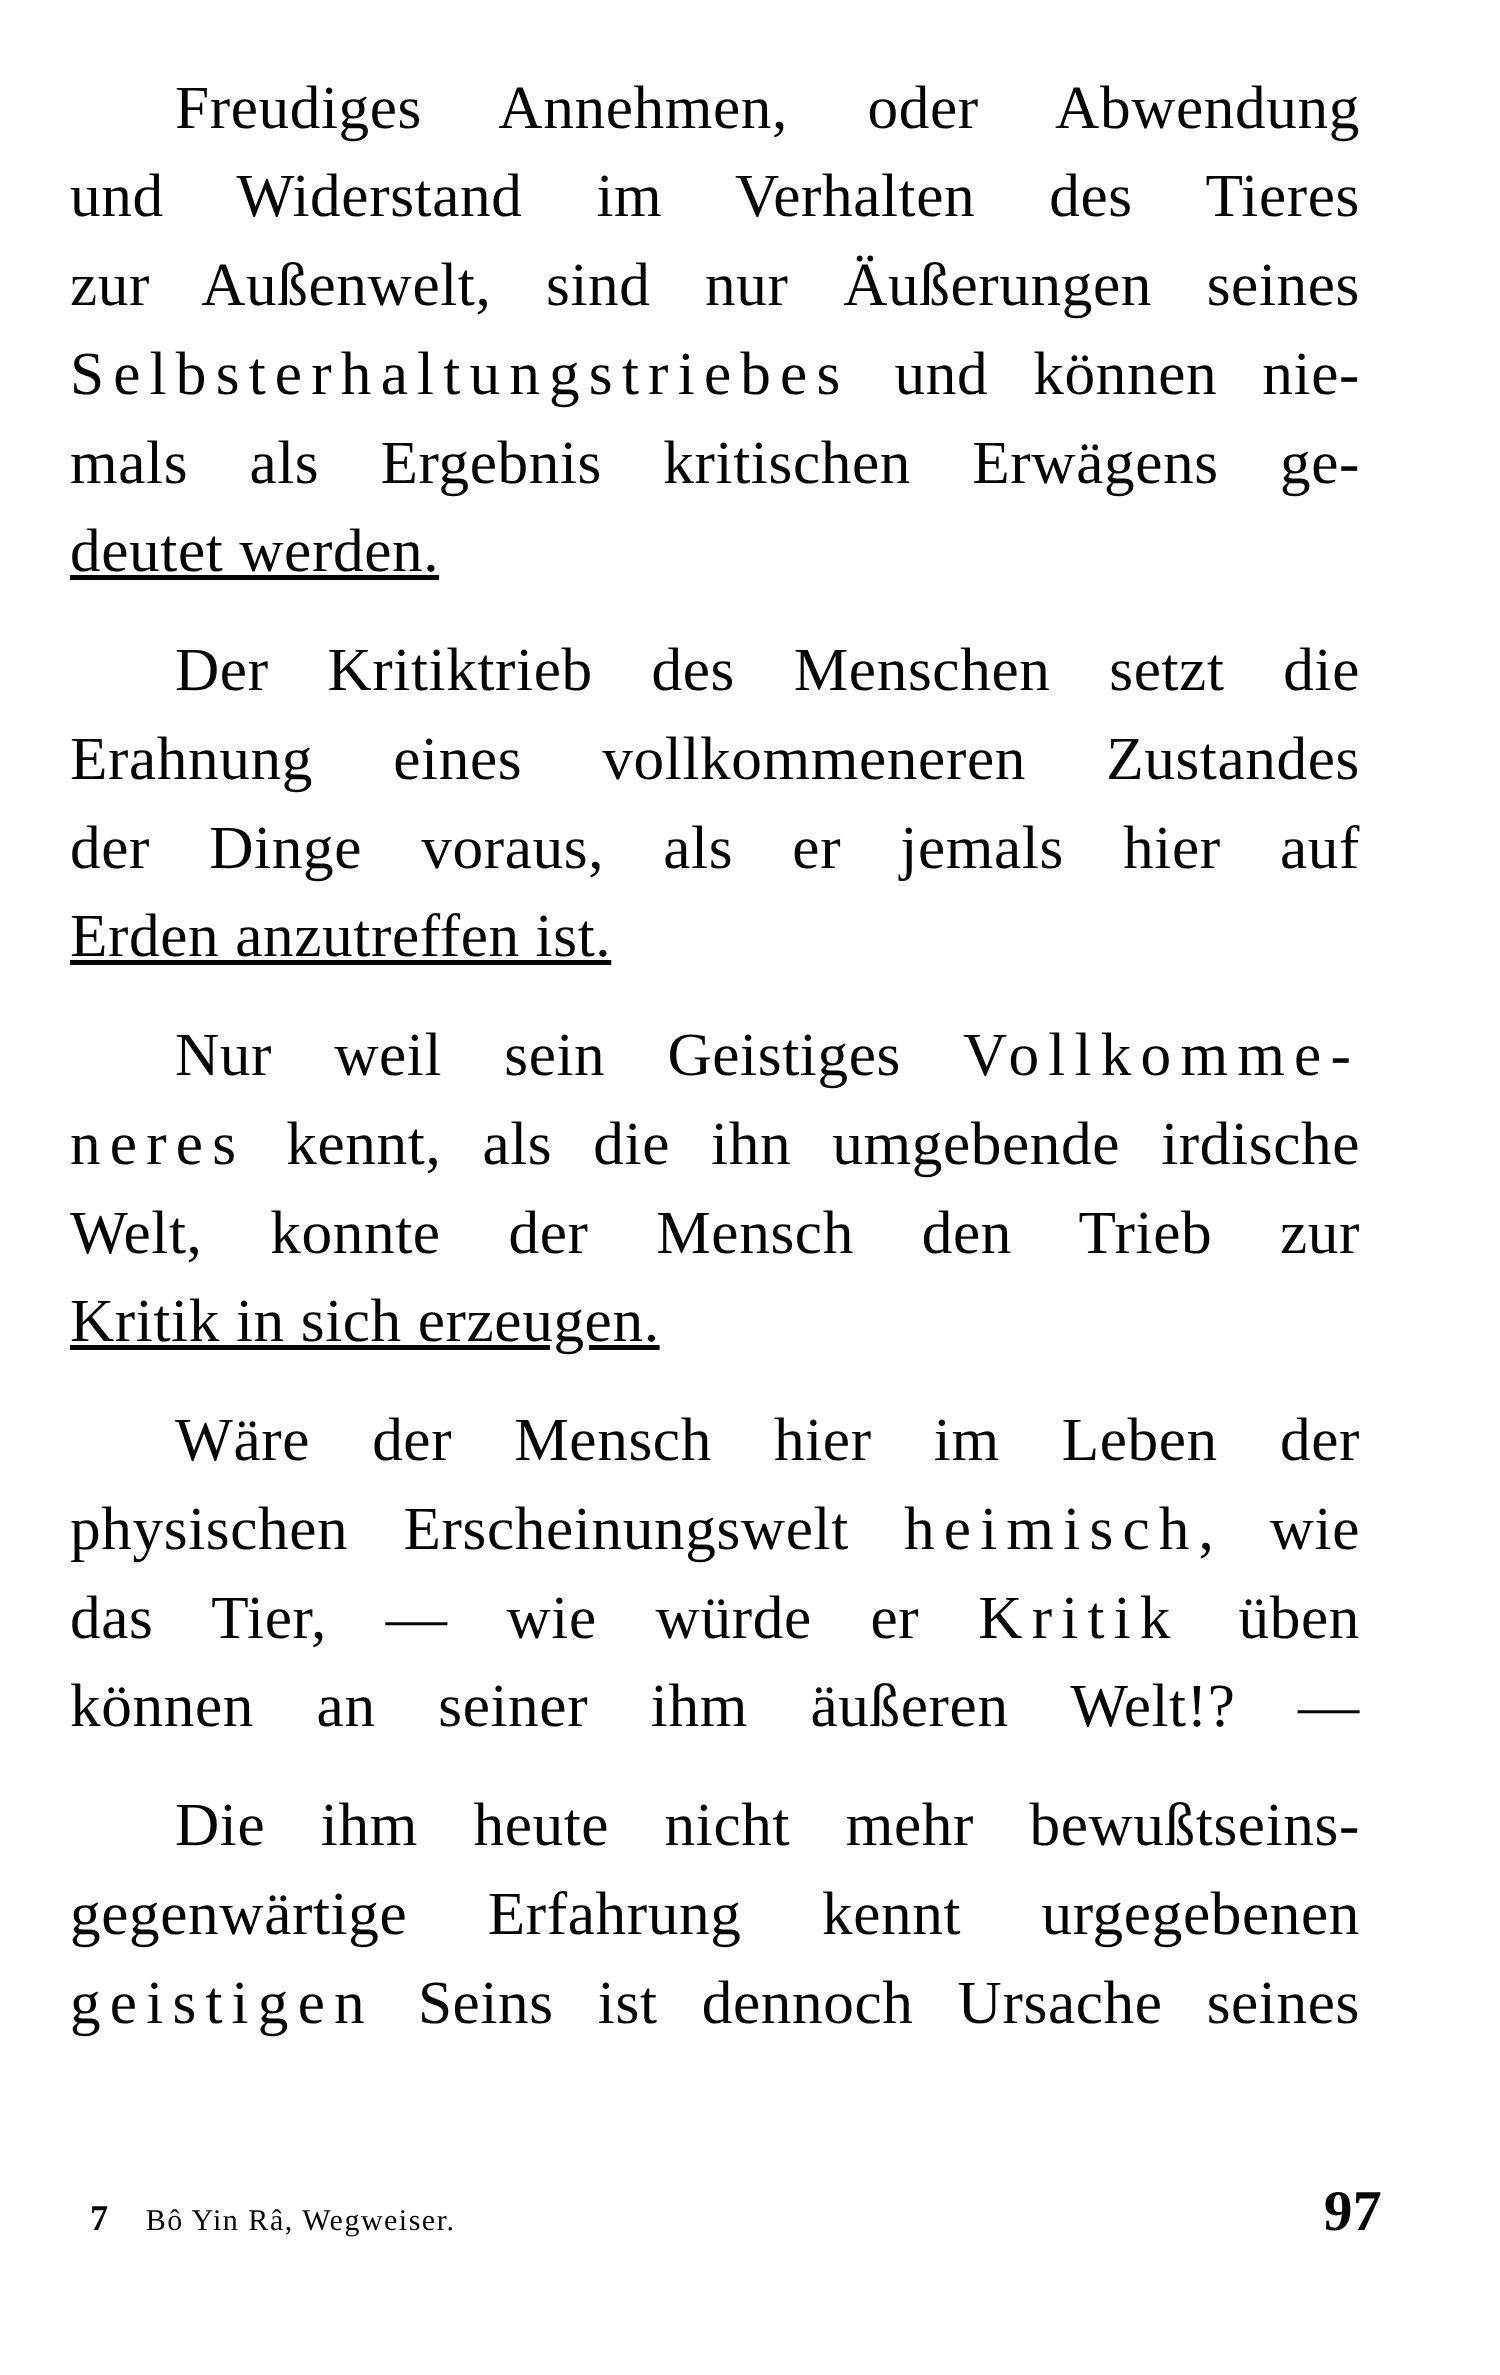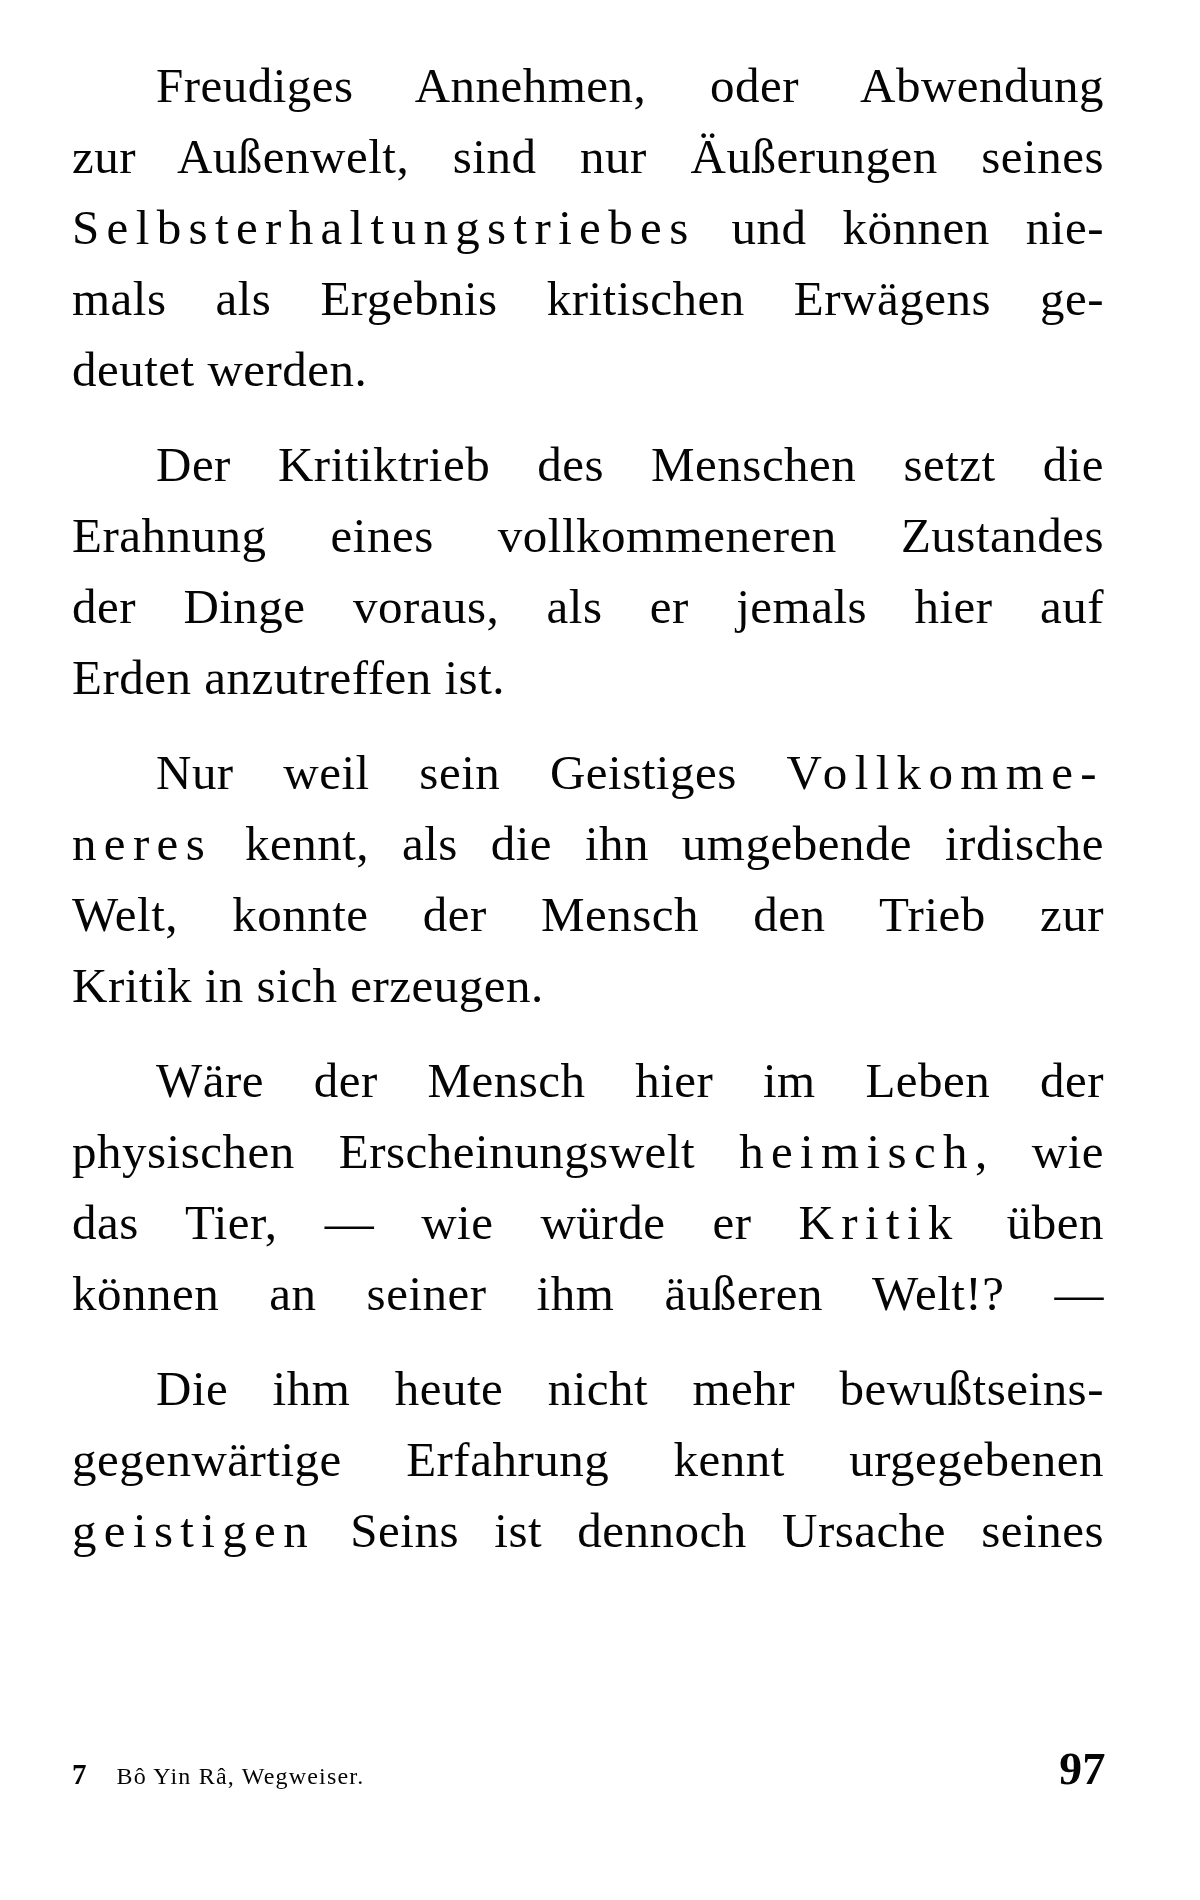--- a/index.html
+++ b/index.html
@@ -11,39 +11,40 @@
     position: relative;
     width: 1200px;
     height: 1900px;
     background: #ffffff;
     color: #050505;
     font-family: "Liberation Serif", "DejaVu Serif", serif;
     overflow: hidden;
   }
   .text-block {
     position: absolute;
-    left: 72px;
+    left: 56px;
     top: 50px;
     width: 1032px;
   }
   .para { margin: 0; padding: 0; }
   .para + .para { margin-top: 24px; }
   .line {
     font-size: 49px;
     line-height: 71px;
     height: 71px;
     white-space: normal;
     text-align: justify;
     text-align-last: justify;
     font-weight: 500;
     letter-spacing: 0.01em;
   }
   .line.no-just {
     text-align: right;
     text-align-last: left;
+    text-decoration: underline;
   }
   .line.indent { text-indent: 84px; }
   .gesperrt { letter-spacing: 0.15em; }
   .footer {
     position: absolute;
     left: 72px;
     top: 1742px;
     width: 1033px;
     display: flex;
     align-items: baseline;
@@ -70,20 +71,21 @@
   }
 </style>
 </head>
 <body>
 
 <div class="page">
 
   <main class="text-block" id="text-block">
       <div class="para">
         <div class="line indent"><span>Freudiges Annehmen, oder Abwendung</span></div>
+        <div class="line"><span>und Widerstand im Verhalten des Tieres</span></div>
         <div class="line"><span>zur Außenwelt, sind nur Äußerungen seines</span></div>
         <div class="line"><span class="gesperrt">Selbsterhaltungstriebes</span><span> und können nie-</span></div>
         <div class="line"><span>mals als Ergebnis kritischen Erwägens ge-</span></div>
         <div class="line no-just"><span>deutet werden.</span></div>
       </div>
       <div class="para">
         <div class="line indent"><span>Der Kritiktrieb des Menschen setzt die</span></div>
         <div class="line"><span>Erahnung eines vollkommeneren Zustandes</span></div>
         <div class="line"><span>der Dinge voraus, als er jemals hier auf</span></div>
         <div class="line no-just"><span>Erden anzutreffen ist.</span></div>

